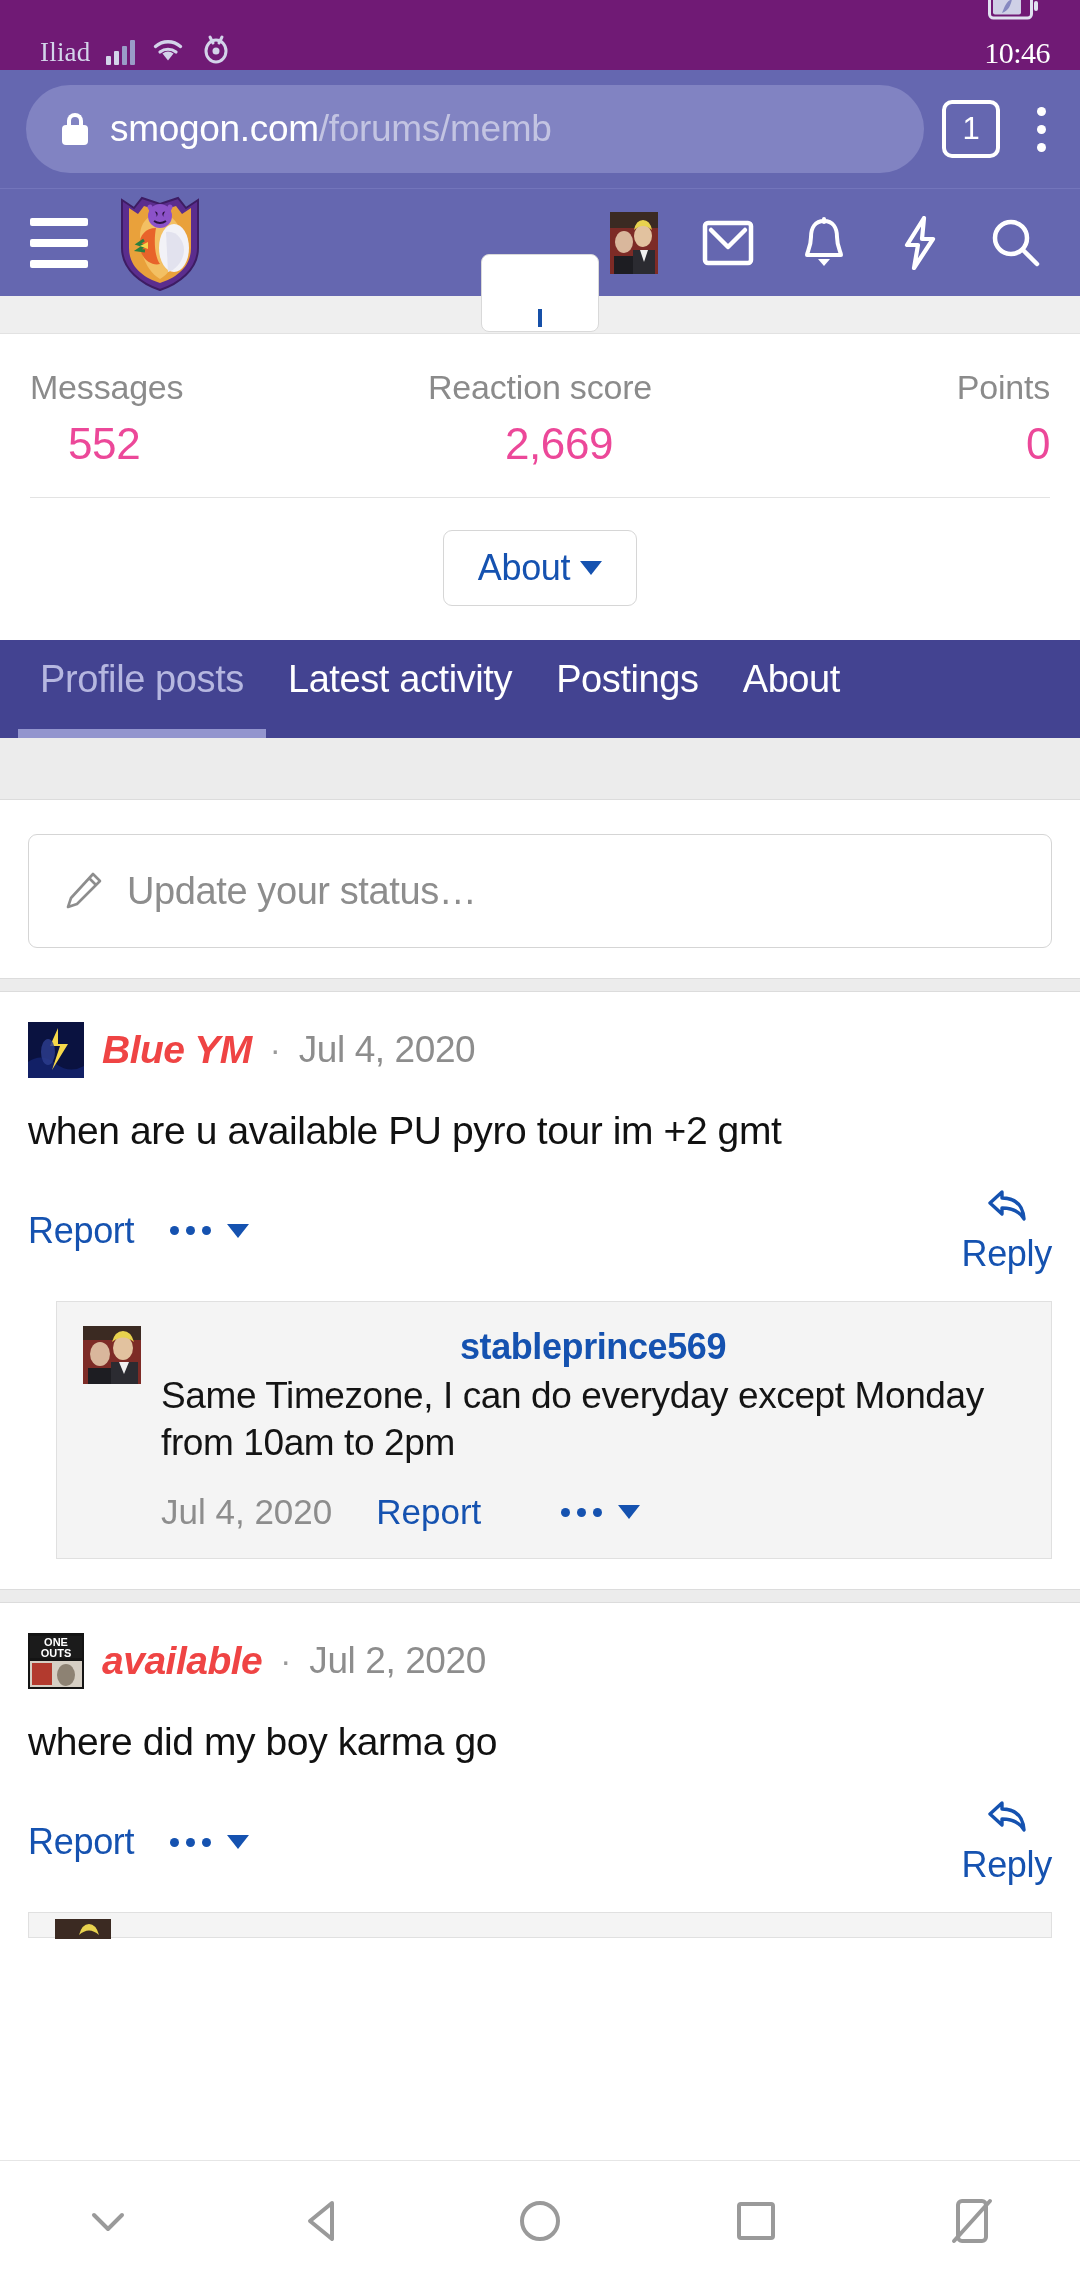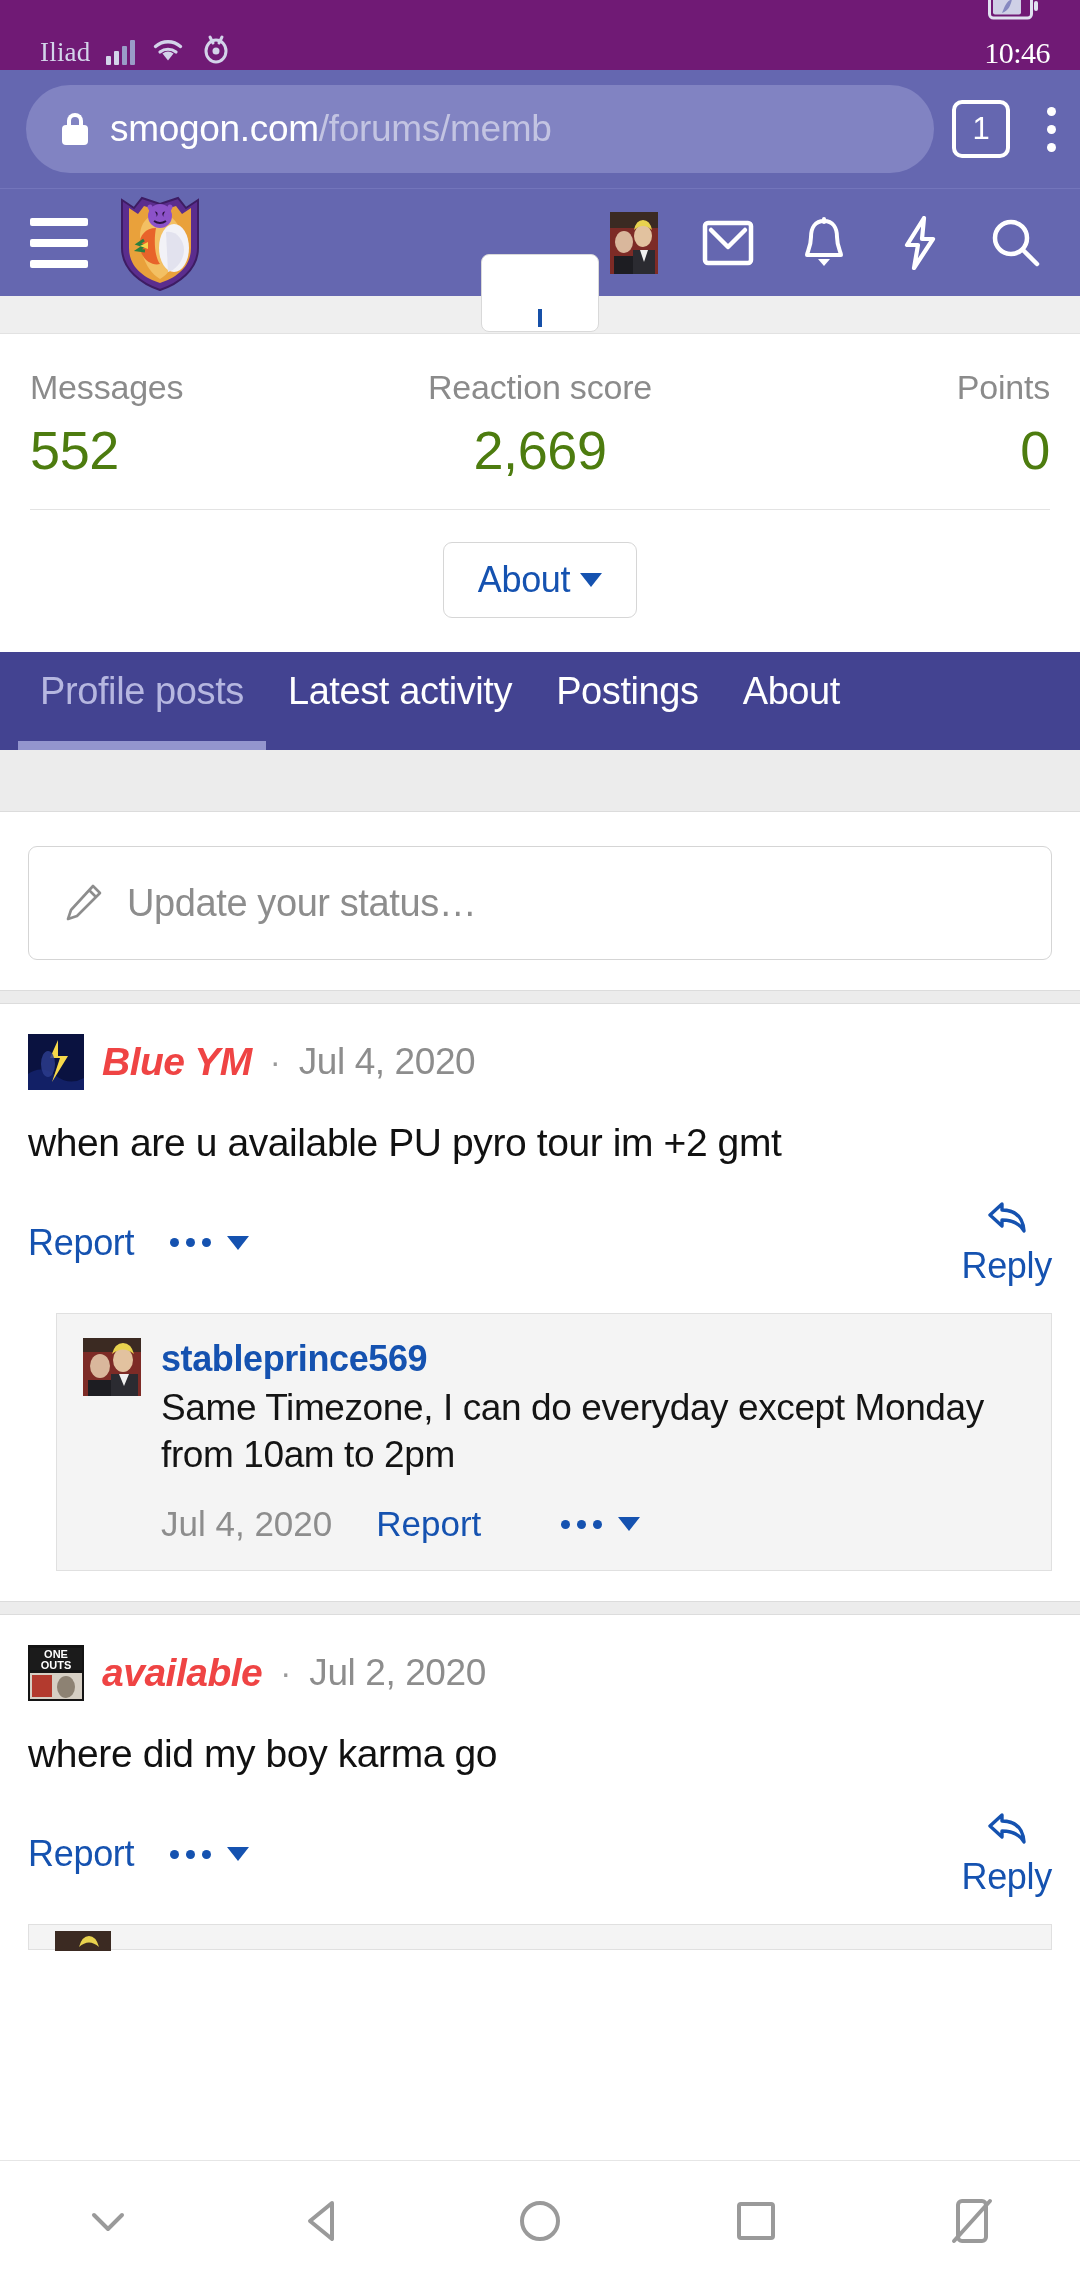--- a/index.html
+++ b/index.html
@@ -28,21 +28,21 @@
   .signal { display:flex; align-items:flex-end; gap:3px; height:26px; }
   .signal i { width:5px; background:#d3d4ea; display:block; border-radius:1px;}
   .signal i:nth-child(1){height:9px;}
   .signal i:nth-child(2){height:14px;}
   .signal i:nth-child(3){height:19px; background:#9a9cc8;}
   .signal i:nth-child(4){height:25px; background:#9a9cc8;}
 
   
   .browserbar {
     height: 118px; background: #6567b0;
-    display:flex; align-items:center; padding: 0 6px 0 26px; gap: 18px;
+    display:flex; align-items:center; padding: 0 16px 0 26px; gap: 18px;
   }
   .urlpill {
     flex: 1; height: 88px; border-radius: 44px;
     background: #8183c2; display:flex; align-items:center; padding: 0 36px; gap: 22px;
     overflow:hidden;
   }
   .lock { width:26px; height:32px; position:relative; flex:none;}
   .lock .body { position:absolute; bottom:0; width:26px; height:20px; background:#fff; border-radius:4px;}
   .lock .shackle { position:absolute; top:0; left:5px; width:16px; height:16px; border:4px solid #fff; border-bottom:none; border-radius:9px 9px 0 0;}
   .urltext { font-size:37px; white-space:nowrap; letter-spacing:-.3px; }
@@ -82,21 +82,21 @@
     width:4px; height:18px; background:#1650a8;
   }
 
   .stats {
     display:flex; padding: 34px 30px 0 30px; background:#fff;
   }
   .stat { flex:1; text-align:center; }
   .stat.first { text-align:left; }
   .stat.last { text-align:right; }
   .stat-label { font-size:34px; color:#8b8b8b; letter-spacing:-.2px;}
-  .stat-value { font-size:54px; color:#4d7c0f; margin-top:12px; letter-spacing:-.4px;}
+  .stat-value { font-size:44px; color:#ec4899; margin-top:12px; letter-spacing:-.4px;margin-left:38px;}
 
   .stats-divider { margin:28px 30px 0 30px; height:1px; background:#e3e3e3; }
 
   .findrow { display:flex; justify-content:center; padding: 32px 0 34px 0; }
   .findbtn {
     border:1px solid #d6d6d6; border-radius:9px; background:#fff;
     padding: 16px 34px; font-size:36px; color:#1552b0; letter-spacing:-.3px;
     display:flex; align-items:center; gap:10px;
   }
   .caret-d { width:0;height:0;border-left:11px solid transparent;border-right:11px solid transparent;border-top:14px solid #1552b0;}
@@ -140,21 +140,21 @@
   .dots .cd { width:0;height:0;background:none;border-radius:0;
     border-left:11px solid transparent;border-right:11px solid transparent;border-top:14px solid #1552b0; margin-left:9px;}
   .act-right { margin-left:auto; display:flex; align-items:center; gap:10px;flex-direction:column;}
 
   .reply-box {
     margin: 26px 0 0 28px; background:#f4f4f4; border:1px solid #e0e0e0;
     padding: 24px 26px 26px 26px; display:flex; gap:20px;
   }
   .reply-av { width:58px; height:58px; flex:none; overflow:hidden; position:relative;}
   .reply-main { flex:1; }
-  .reply-author { font-size:36px; color:#1552b0; font-weight:bold; letter-spacing:-.4px;}
+  .reply-author { font-size:36px; color:#1552b0; font-weight:bold; letter-spacing:-.4px;text-align:center;}
   .reply-text { font-size:37px; color:#141414; margin-top:4px; letter-spacing:-.4px; line-height:1.28;}
   .reply-meta { display:flex; align-items:center; gap:44px; margin-top:26px;}
   .reply-date { font-size:35px; color:#8d8d8d;}
   .reply-report { font-size:35px; color:#1552b0;}
 
   .post2-wrap { margin-top: 0; }
 
   .bottom-clip {
     margin: 26px 28px 0 28px; background:#f4f4f4; border:1px solid #e0e0e0;
     height: 26px; display:flex; align-items:flex-start; padding: 6px 26px;

